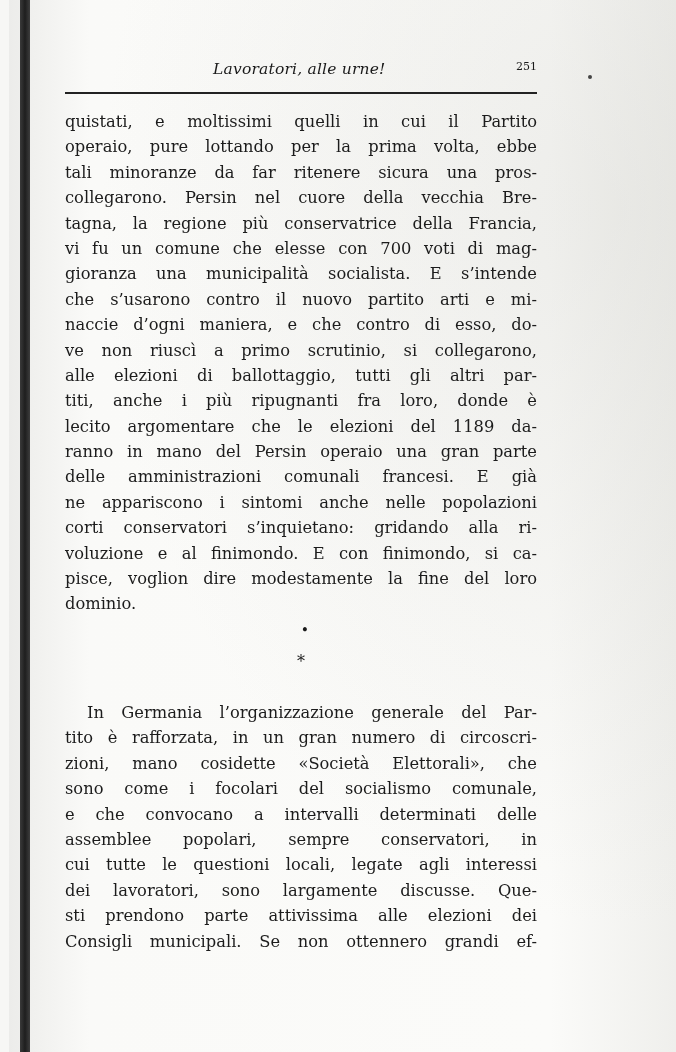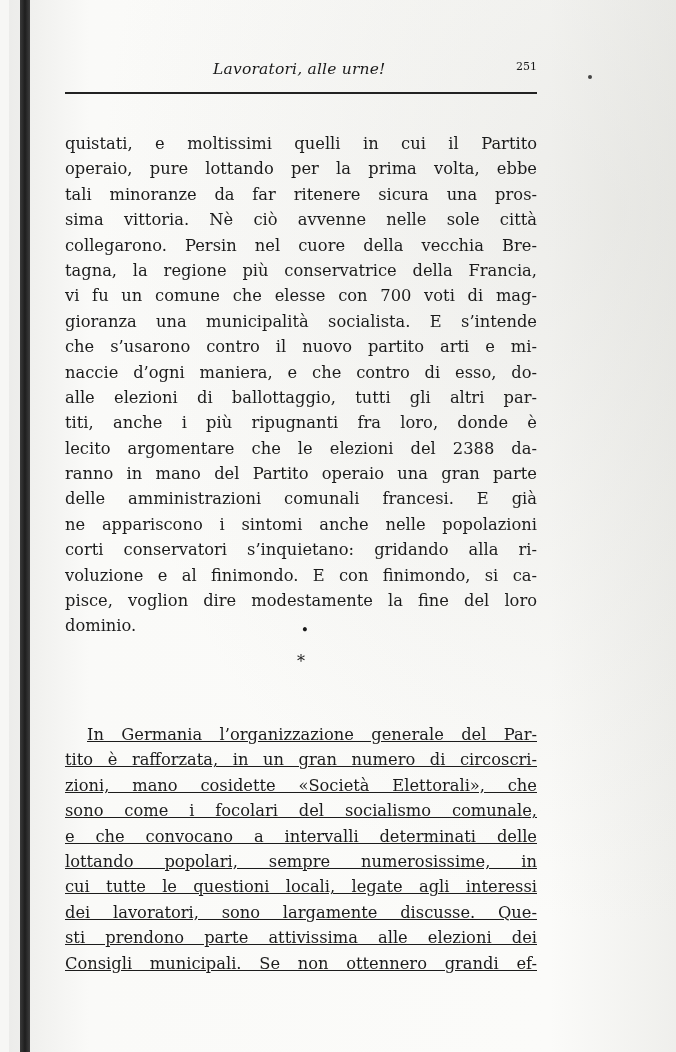--- a/index.html
+++ b/index.html
@@ -62,21 +62,20 @@
     }
     .body-text {
       position: absolute;
       left: 56px;
       top: 109px;
       width: 472px;
       font-family: "DejaVu Serif", serif;
       font-size: 16.3px;
       line-height: 25.4px;
       color: #1c1c1c;
-      margin-top: 22px;
     }
     .line {
       display: block;
       white-space: nowrap;
       text-align: justify;
       text-align-last: justify;
       height: 25.4px;
       overflow: visible;
     }
     .line.last {
@@ -97,21 +96,20 @@
       top: 622px;
       font-size: 14px;
       left: 60px;
     }
     .asterism {
       top: 652px;
       font-size: 16px;
     }
     .para2 {
       top: 700px;
-      text-decoration: underline;
     }
     .speck {
       position: absolute;
       width: 4px; height: 4px;
       border-radius: 50%;
       background: #444;
     }
   </style>
 </head>
 <body>
@@ -122,49 +120,49 @@
   <div class="running-head">
     <span class="running-title">Lavoratori, alle urne!</span>
     <span class="page-number">251</span>
   </div>
   <div class="rule"></div>
 
   <div class="body-text">
     <span class="line">quistati, e moltissimi quelli in cui il Partito</span>
     <span class="line">operaio, pure lottando per la prima volta, ebbe</span>
     <span class="line">tali minoranze da far ritenere sicura una pros-</span>
-    <span class="line">sima vittoria. Nè ciò avvenne nelle sole città</span>
     <span class="line">collegarono. Persin nel cuore della vecchia Bre-</span>
     <span class="line">tagna, la regione più conservatrice della Francia,</span>
     <span class="line">vi fu un comune che elesse con 700 voti di mag-</span>
     <span class="line">gioranza una municipalità socialista. E s’intende</span>
     <span class="line">che s’usarono contro il nuovo partito arti e mi-</span>
     <span class="line">naccie d’ogni maniera, e che contro di esso, do-</span>
+    <span class="line">ve non riuscì a primo scrutinio, si collegarono,</span>
     <span class="line">alle elezioni di ballottaggio, tutti gli altri par-</span>
     <span class="line">titi, anche i più ripugnanti fra loro, donde è</span>
-    <span class="line">lecito argomentare che le elezioni del 2388 da-</span>
-    <span class="line">ranno in mano del Partito operaio una gran parte</span>
+    <span class="line">lecito argomentare che le elezioni del 1189 da-</span>
+    <span class="line">ranno in mano del Persin operaio una gran parte</span>
     <span class="line">delle amministrazioni comunali francesi. E già</span>
     <span class="line">ne appariscono i sintomi anche nelle popolazioni</span>
     <span class="line">corti conservatori s’inquietano: gridando alla ri-</span>
     <span class="line">voluzione e al finimondo. E con finimondo, si ca-</span>
     <span class="line">pisce, voglion dire modestamente la fine del loro</span>
     <span class="line last">dominio.</span>
   </div>
 
   <div class="section-break dot-mark">•</div>
   <div class="section-break asterism">*</div>
 
   <div class="body-text para2">
     <span class="line indent">In Germania l’organizzazione generale del Par-</span>
     <span class="line">tito è rafforzata, in un gran numero di circoscri-</span>
     <span class="line">zioni, mano cosidette «Società Elettorali», che</span>
     <span class="line">sono come i focolari del socialismo comunale,</span>
     <span class="line">e che convocano a intervalli determinati delle</span>
-    <span class="line">lottando popolari, sempre numerosissime, in</span>
+    <span class="line">assemblee popolari, sempre conservatori, in</span>
     <span class="line">cui tutte le questioni locali, legate agli interessi</span>
     <span class="line">dei lavoratori, sono largamente discusse. Que-</span>
     <span class="line">sti prendono parte attivissima alle elezioni dei</span>
     <span class="line">Consigli municipali. Se non ottennero grandi ef-</span>
   </div>
 
   <div class="speck" style="left:579px; top:75px;"></div>
 </div>
 
 </body></html>

